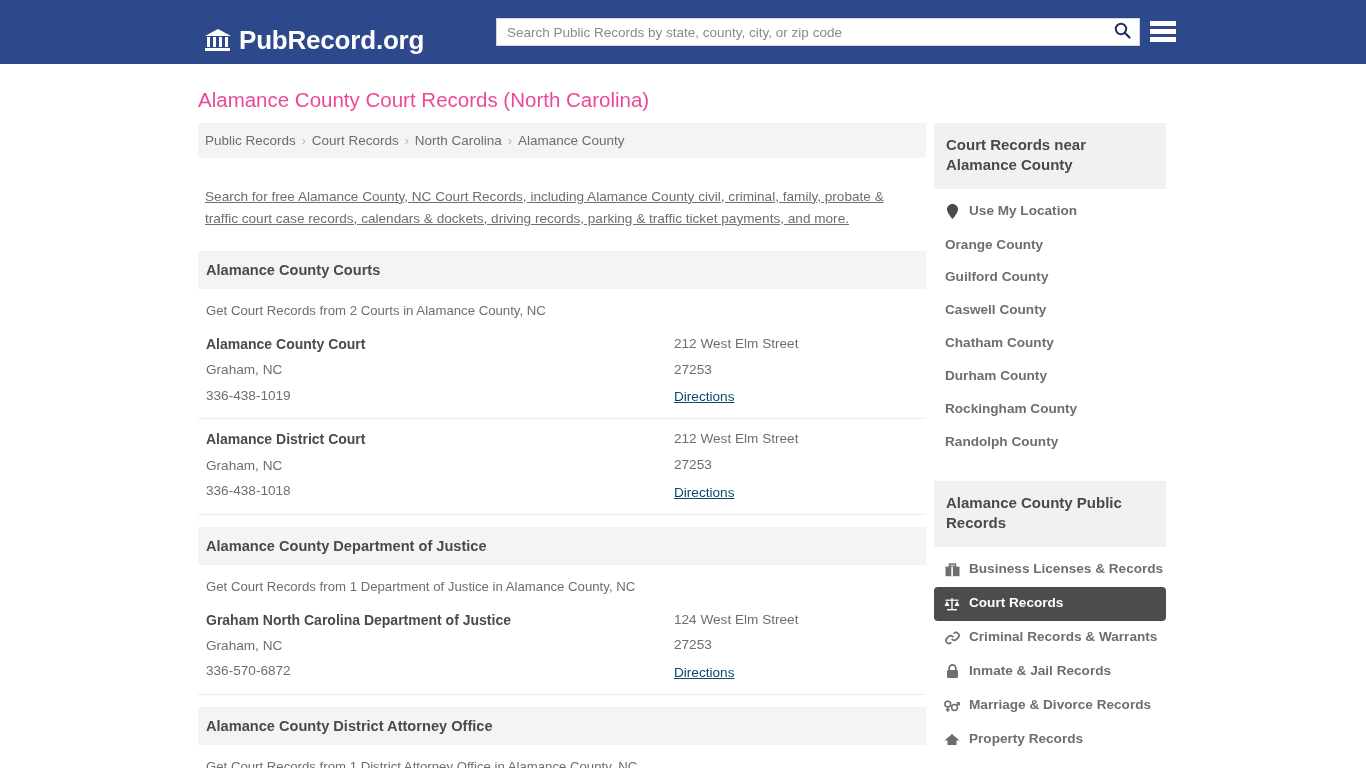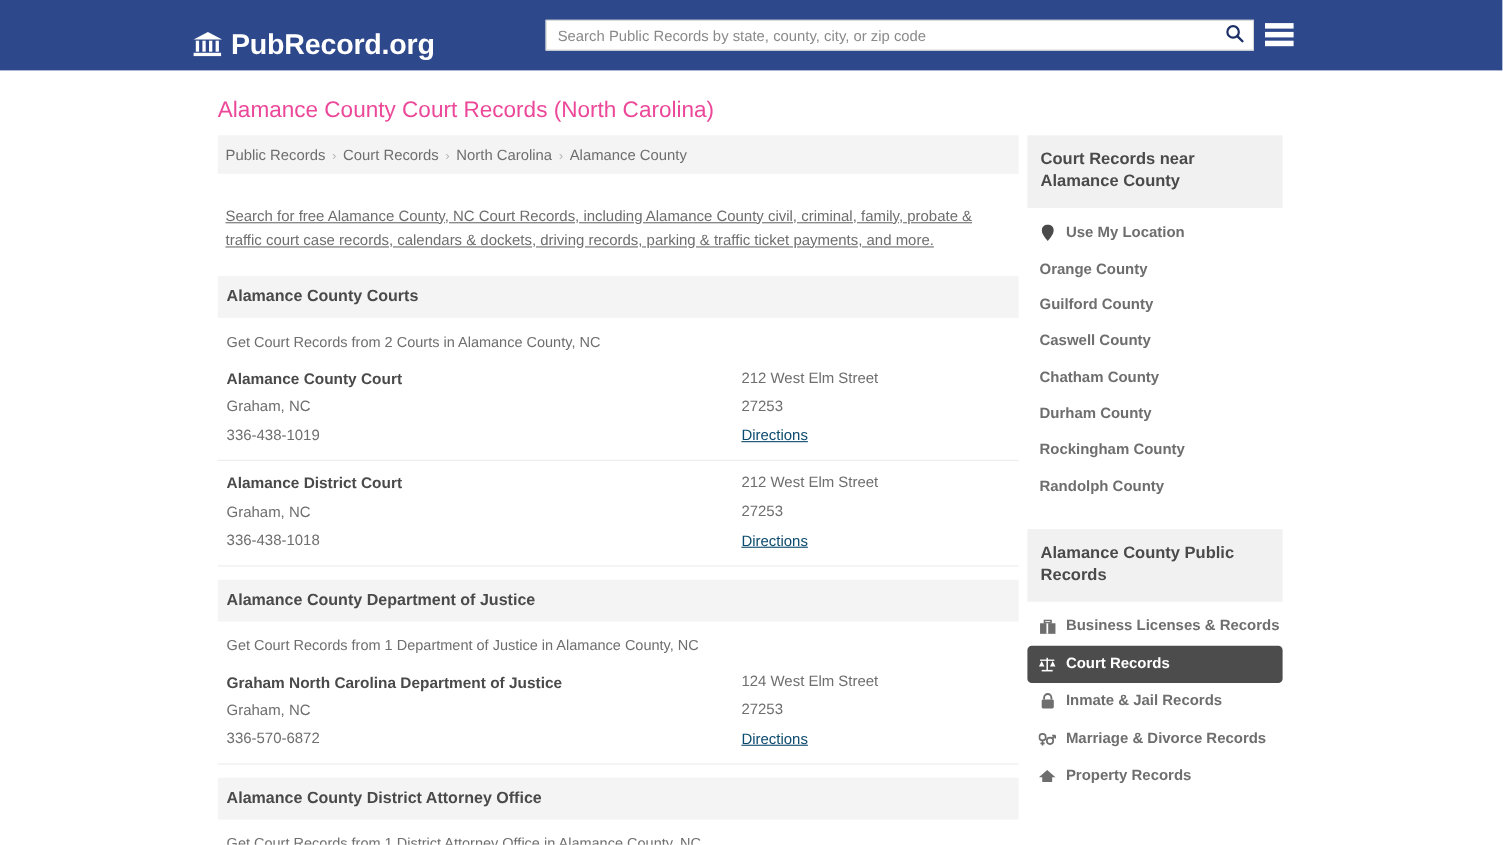--- a/index.html
+++ b/index.html
@@ -15,21 +15,21 @@
   
   .site-header {
     height: 64px;
     background: #2e488c;
     display: flex;
     align-items: center;
     position: relative;
   }
   .brand {
     position: absolute;
-    left: 175px;
+    left: 204px;
     display: flex;
     align-items: center;
     gap: 7px;
     text-decoration: none;
     cursor: pointer;
     margin-top: 16px;
   }
   .brand-icon { width: 28px; height: 26px; display: block; }
   .brand-text {
     color: #ffffff;
@@ -402,20 +402,29 @@
             <rect x="7.3" y="1" width="1.4" height="11.5" fill="#ffffff"></rect>
             <rect x="3" y="12" width="10" height="1.4" fill="#ffffff"></rect>
             <rect x="1.5" y="2.6" width="13" height="1.2" fill="#ffffff"></rect>
             <polygon points="3,4 5.5,9 0.5,9" fill="#ffffff"></polygon>
             <polygon points="13,4 15.5,9 10.5,9" fill="#ffffff"></polygon>
           </svg>
         </span>
         <span>Court Records</span>
       </a>
 
+      <a class="panel-link" href="#">
+        <span class="panel-ico">
+          <svg width="15" height="14" viewBox="0 0 15 14" aria-hidden="true">
+            <path d="M9.2 2.2a3 3 0 0 1 4.2 4.2l-2 2a3 3 0 0 1-4.2 0" fill="none" stroke="#6e6e6e" stroke-width="1.7" stroke-linecap="round"></path>
+            <path d="M5.8 11.8a3 3 0 0 1-4.2-4.2l2-2a3 3 0 0 1 4.2 0" fill="none" stroke="#6e6e6e" stroke-width="1.7" stroke-linecap="round"></path>
+          </svg>
+        </span>
+        <span>Criminal Records &amp; Warrants</span>
+      </a>
 
       <a class="panel-link" href="#">
         <span class="panel-ico">
           <svg width="13" height="15" viewBox="0 0 13 15" aria-hidden="true">
             <path d="M3.2 6V4.2a3.3 3.3 0 0 1 6.6 0V6" fill="none" stroke="#6e6e6e" stroke-width="1.7"></path>
             <rect x="1" y="6" width="11" height="8" rx="1.2" fill="#6e6e6e"></rect>
           </svg>
         </span>
         <span>Inmate &amp; Jail Records</span>
       </a>

